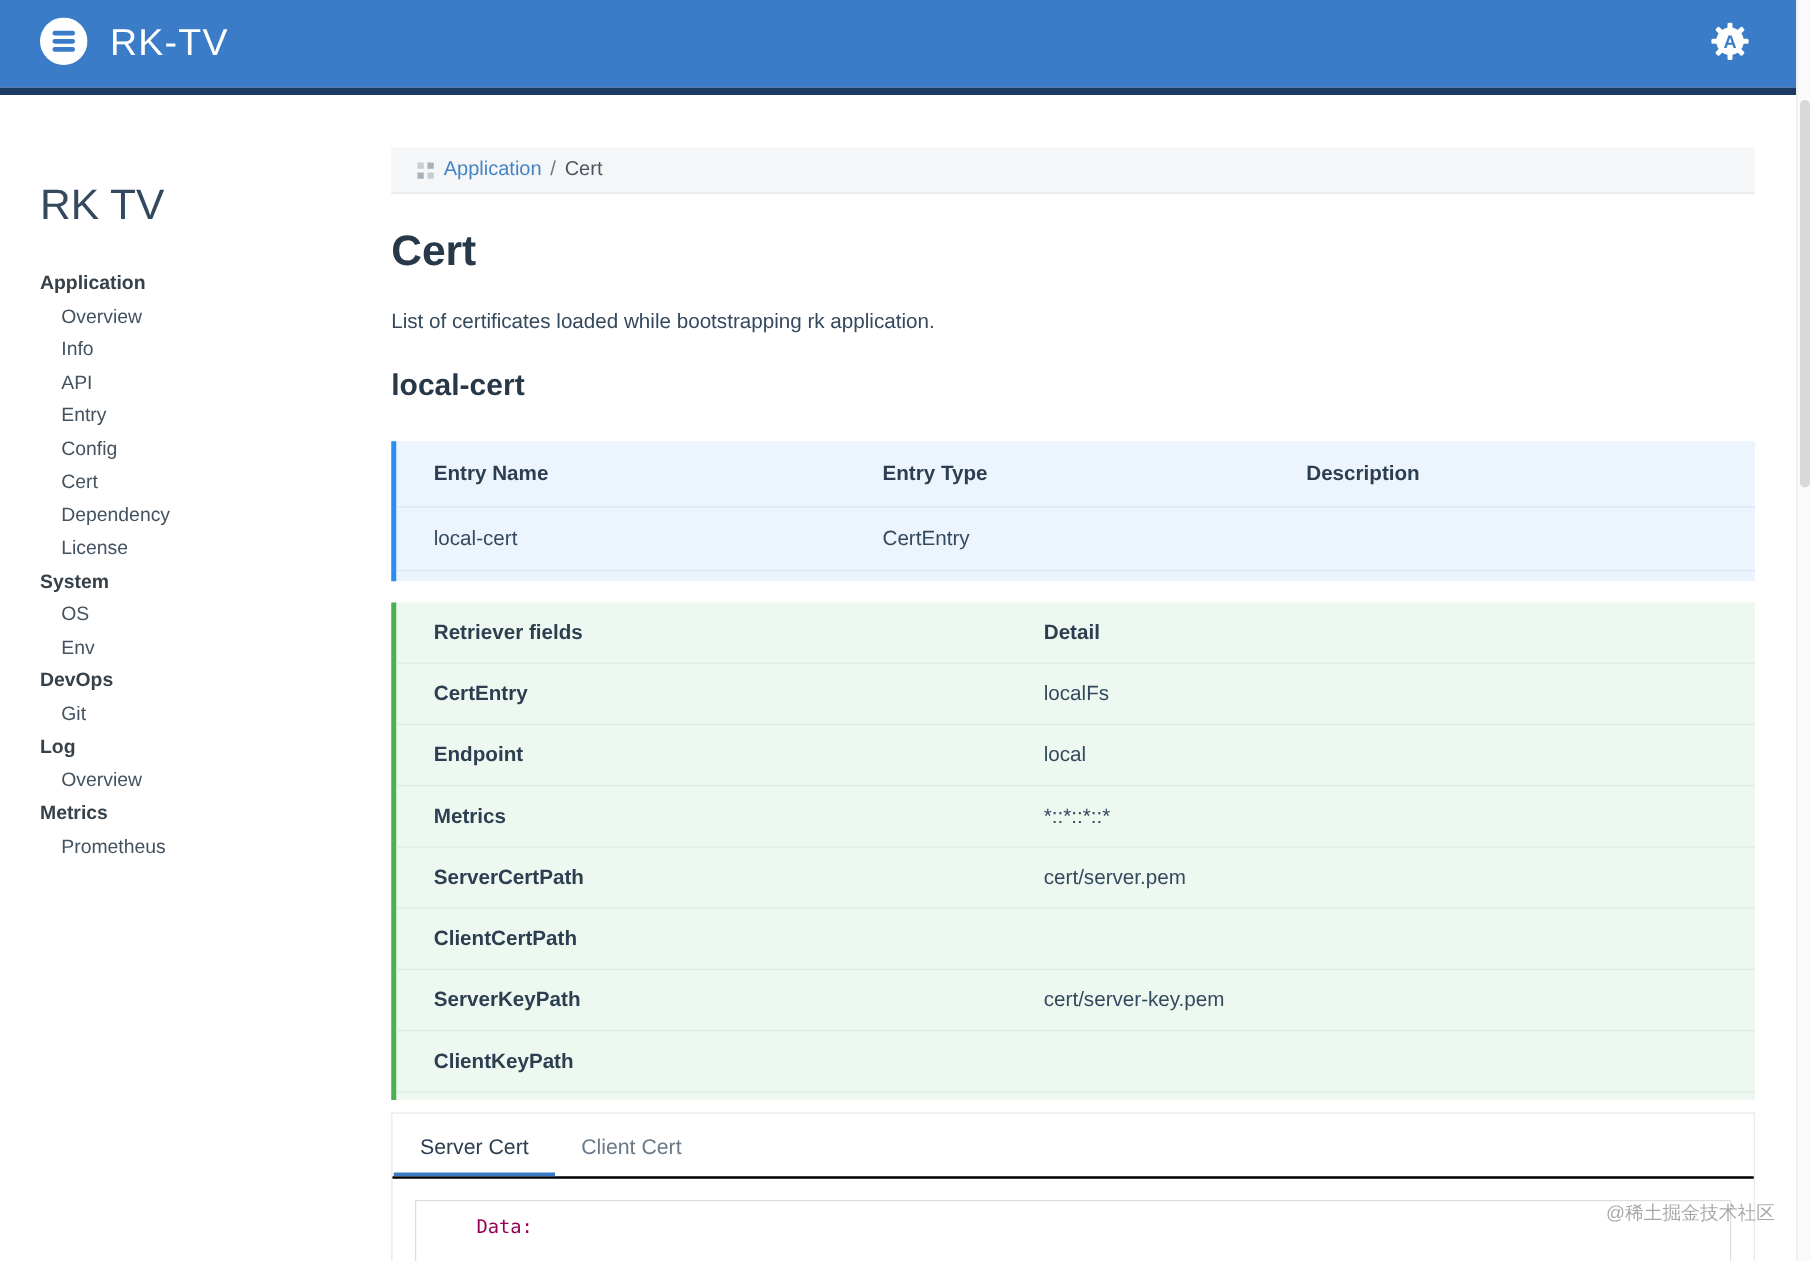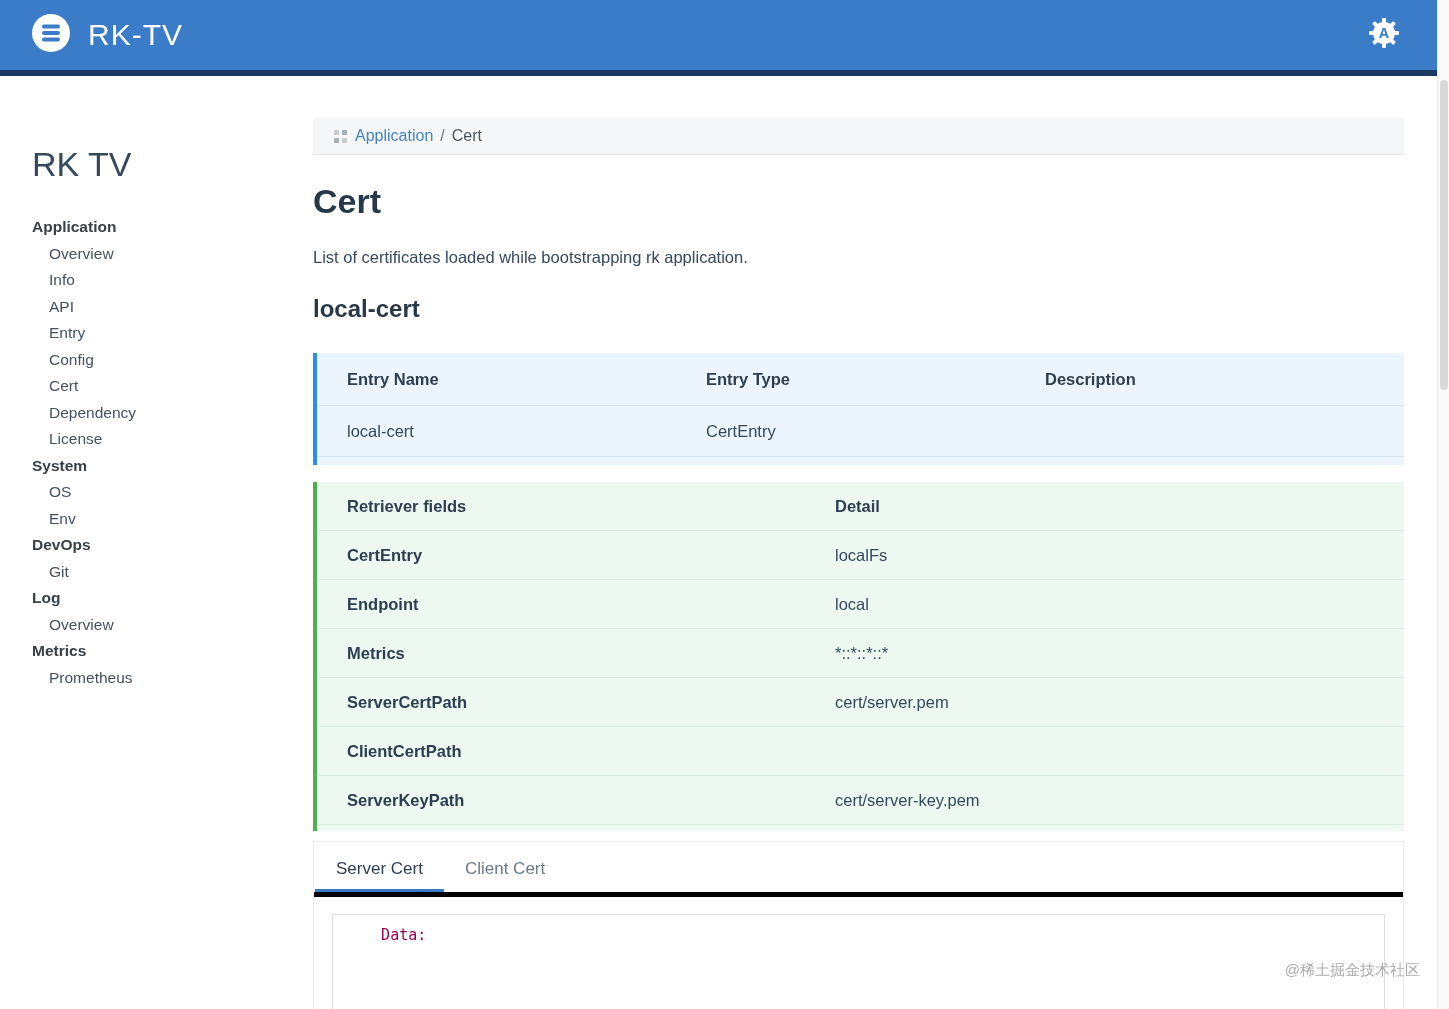--- a/index.html
+++ b/index.html
@@ -80,21 +80,21 @@
   .retriever-table .trow:not(.thead) .tcell:first-child { font-weight: 700; color: #2c3e50; }
 
   
   .tab-panel {
     margin-top: 10px;
     border: 1px solid #e7e9eb;
     border-bottom: none;
     min-height: 320px;
     background: #fff;
   }
-  .tab-row { border-bottom: 5px solid #000000; padding-left: 1px; }
+  .tab-row { border-bottom: 2px solid #000000; padding-left: 1px; }
   .tab {
     display: inline-block;
     padding: 17px 21px 13px;
     font-size: 17px; color: #6a7a89; cursor: pointer;
   }
   .tab.active {
     color: #2c3e50;
     padding-bottom: 10px;
     border-bottom: 3px solid var(--tab-accent, #3a7cc8);
   }
@@ -243,20 +243,24 @@
         <div class="tcell">cert/server.pem</div>
       </div>
       <div class="trow">
         <div class="tcell">ClientCertPath</div>
         <div class="tcell"></div>
       </div>
       <div class="trow">
         <div class="tcell">ServerKeyPath</div>
         <div class="tcell">cert/server-key.pem</div>
       </div>
+      <div class="trow">
+        <div class="tcell">ClientKeyPath</div>
+        <div class="tcell"></div>
+      </div>
     </div>
 
   <div class="tab-panel">
     <div class="tab-row" id="tab-row"><div class="tab active">Server Cert</div><div class="tab">Client Cert</div></div>
     <div class="code-block" id="code-block"><div class="code-line"><span class="tok-key">    Data:</span></div></div>
   </div>
 
 </main>
 
 <div class="watermark">@稀土掘金技术社区</div>

